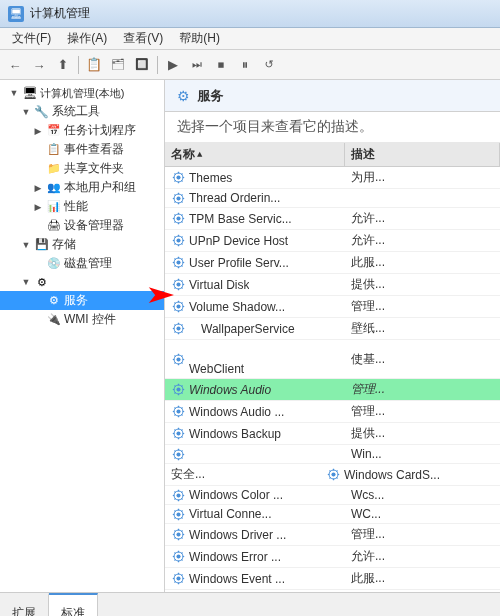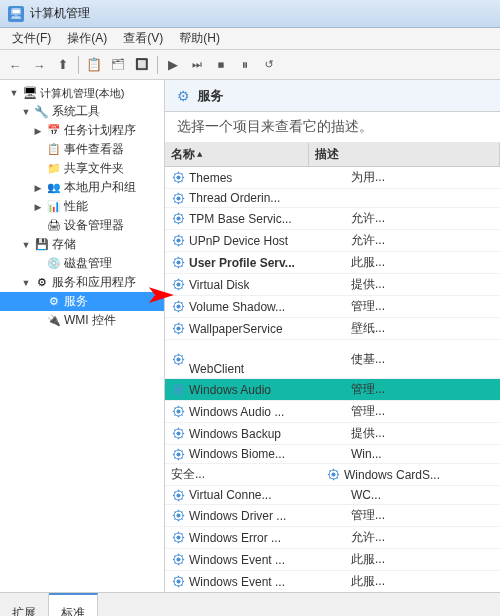--- a/index.html
+++ b/index.html
@@ -180,29 +180,29 @@
       padding: 3px 6px;
       font-size: 12px;
       font-weight: bold;
       color: #333;
       border-right: 1px solid #ccc;
       cursor: pointer;
       display: flex;
       align-items: center;
       gap: 2px;
     }
-    .th.col-name { width: 144px; flex-shrink: 0; font-family: Liberation Mono, monospace; }
+    .th.col-name { width: 180px; flex-shrink: 0; font-family: Liberation Mono, monospace; }
     .th.col-desc { flex: 1; }
     .table-row {
       display: flex;
       align-items: center;
       border-bottom: 1px solid #f0f0f0;
       cursor: pointer;
     }
-    .table-row.highlighted { background: #14b8a6; }
+    .table-row.highlighted { background: #86efac; font-style: italic; }
     .td {
       padding: 2px 6px;
       font-size: 12px;
       color: #333;
       overflow: hidden;
       text-overflow: ellipsis;
       white-space: nowrap;
       display: flex;
       align-items: center;
       gap: 4px;
@@ -355,21 +355,20 @@
 
       <div class="tree-item indent3">
         <div class="tree-expand" style="opacity:0">▶</div>
         <div class="tree-icon" style="font-size:11px;">💿</div>
         <span class="tree-label">磁盘管理</span>
       </div>
 
       <div class="tree-item indent2">
         <div class="tree-expand">▼</div>
         <div class="tree-icon" style="font-size:11px;">⚙</div>
-        <span class="tree-label">服务和应用程序</span>
       </div>
 
       <div class="tree-item indent3 selected">
         <div class="tree-expand" style="opacity:0">▶</div>
         <div class="tree-icon" style="font-size:11px;">⚙</div>
         <span class="tree-label">服务</span>
       </div>
 
       <div class="tree-item indent3">
         <div class="tree-expand" style="opacity:0">▶</div>
@@ -457,21 +456,21 @@
               <div class="table-row">
                 <div class="td col-name">
                   <span class="row-icon">
                     <svg class="gear-icon-svg" viewBox="0 0 16 16" fill="#4a90d9">
       <circle cx="8" cy="8" r="2.5"></circle>
       <path d="M8 1v2M8 13v2M1 8h2M13 8h2M3.05 3.05l1.41 1.41M11.54 11.54l1.41 1.41M3.05 12.95l1.41-1.41M11.54 4.46l1.41-1.41" stroke="#4a90d9" stroke-width="1.5" fill="none"></path>
       <circle cx="8" cy="8" r="5.5" fill="none" stroke="#4a90d9" stroke-width="1.2"></circle>
       <circle cx="8" cy="8" r="2" fill="#4a90d9"></circle>
     </svg>
                   </span>
-                  <span style="overflow: hidden; text-overflow: ellipsis; white-space: nowrap; font-weight: bold;">User Profile Serv...</span>
+                  <span style="overflow: hidden; text-overflow: ellipsis; white-space: nowrap;">User Profile Serv...</span>
                 </div>
                 <div class="td col-desc">此服...</div>
               </div>
               <div class="table-row">
                 <div class="td col-name">
                   <span class="row-icon">
                     <svg class="gear-icon-svg" viewBox="0 0 16 16" fill="#4a90d9">
       <circle cx="8" cy="8" r="2.5"></circle>
       <path d="M8 1v2M8 13v2M1 8h2M13 8h2M3.05 3.05l1.41 1.41M11.54 11.54l1.41 1.41M3.05 12.95l1.41-1.41M11.54 4.46l1.41-1.41" stroke="#4a90d9" stroke-width="1.5" fill="none"></path>
       <circle cx="8" cy="8" r="5.5" fill="none" stroke="#4a90d9" stroke-width="1.2"></circle>
@@ -499,21 +498,21 @@
               <div class="table-row">
                 <div class="td col-name">
                   <span class="row-icon">
                     <svg class="gear-icon-svg" viewBox="0 0 16 16" fill="#4a90d9">
       <circle cx="8" cy="8" r="2.5"></circle>
       <path d="M8 1v2M8 13v2M1 8h2M13 8h2M3.05 3.05l1.41 1.41M11.54 11.54l1.41 1.41M3.05 12.95l1.41-1.41M11.54 4.46l1.41-1.41" stroke="#4a90d9" stroke-width="1.5" fill="none"></path>
       <circle cx="8" cy="8" r="5.5" fill="none" stroke="#4a90d9" stroke-width="1.2"></circle>
       <circle cx="8" cy="8" r="2" fill="#4a90d9"></circle>
     </svg>
                   </span>
-                  <span style="overflow: hidden; text-overflow: ellipsis; white-space: nowrap;">WallpaperService</span>
+                  <span style="overflow: hidden; text-overflow: ellipsis; white-space: nowrap; margin-left: 12px;">WallpaperService</span>
                 </div>
                 <div class="td col-desc">壁纸...</div>
               </div>
               <div class="table-row">
                 <div class="td col-name">
                   <span class="row-icon">
                     <svg class="gear-icon-svg" viewBox="0 0 16 16" fill="#4a90d9">
       <circle cx="8" cy="8" r="2.5"></circle>
       <path d="M8 1v2M8 13v2M1 8h2M13 8h2M3.05 3.05l1.41 1.41M11.54 11.54l1.41 1.41M3.05 12.95l1.41-1.41M11.54 4.46l1.41-1.41" stroke="#4a90d9" stroke-width="1.5" fill="none"></path>
       <circle cx="8" cy="8" r="5.5" fill="none" stroke="#4a90d9" stroke-width="1.2"></circle>
@@ -569,37 +568,50 @@
               <div class="table-row">
                 <div class="td col-name">
                   <span class="row-icon">
                     <svg class="gear-icon-svg" viewBox="0 0 16 16" fill="#4a90d9">
       <circle cx="8" cy="8" r="2.5"></circle>
       <path d="M8 1v2M8 13v2M1 8h2M13 8h2M3.05 3.05l1.41 1.41M11.54 11.54l1.41 1.41M3.05 12.95l1.41-1.41M11.54 4.46l1.41-1.41" stroke="#4a90d9" stroke-width="1.5" fill="none"></path>
       <circle cx="8" cy="8" r="5.5" fill="none" stroke="#4a90d9" stroke-width="1.2"></circle>
       <circle cx="8" cy="8" r="2" fill="#4a90d9"></circle>
     </svg>
                   </span>
-                  <span style="overflow: hidden; text-overflow: ellipsis; white-space: nowrap;">Windows Biome...</span>
                 </div>
                 <div class="td col-desc">Win...</div>
               </div>
               <div class="table-row">
                 <div class="td col-desc">安全...</div>
                 <div class="td col-name">
                   <span class="row-icon">
                     <svg class="gear-icon-svg" viewBox="0 0 16 16" fill="#4a90d9">
       <circle cx="8" cy="8" r="2.5"></circle>
       <path d="M8 1v2M8 13v2M1 8h2M13 8h2M3.05 3.05l1.41 1.41M11.54 11.54l1.41 1.41M3.05 12.95l1.41-1.41M11.54 4.46l1.41-1.41" stroke="#4a90d9" stroke-width="1.5" fill="none"></path>
       <circle cx="8" cy="8" r="5.5" fill="none" stroke="#4a90d9" stroke-width="1.2"></circle>
       <circle cx="8" cy="8" r="2" fill="#4a90d9"></circle>
     </svg>
                   </span>
                   <span style="overflow: hidden; text-overflow: ellipsis; white-space: nowrap;">Windows CardS...</span>
                 </div>
+              </div>
+              <div class="table-row">
+                <div class="td col-name">
+                  <span class="row-icon">
+                    <svg class="gear-icon-svg" viewBox="0 0 16 16" fill="#4a90d9">
+      <circle cx="8" cy="8" r="2.5"></circle>
+      <path d="M8 1v2M8 13v2M1 8h2M13 8h2M3.05 3.05l1.41 1.41M11.54 11.54l1.41 1.41M3.05 12.95l1.41-1.41M11.54 4.46l1.41-1.41" stroke="#4a90d9" stroke-width="1.5" fill="none"></path>
+      <circle cx="8" cy="8" r="5.5" fill="none" stroke="#4a90d9" stroke-width="1.2"></circle>
+      <circle cx="8" cy="8" r="2" fill="#4a90d9"></circle>
+    </svg>
+                  </span>
+                  <span style="overflow: hidden; text-overflow: ellipsis; white-space: nowrap;">Windows Color ...</span>
+                </div>
+                <div class="td col-desc">Wcs...</div>
               </div>
               <div class="table-row">
                 <div class="td col-name">
                   <span class="row-icon">
                     <svg class="gear-icon-svg" viewBox="0 0 16 16" fill="#4a90d9">
       <circle cx="8" cy="8" r="2.5"></circle>
       <path d="M8 1v2M8 13v2M1 8h2M13 8h2M3.05 3.05l1.41 1.41M11.54 11.54l1.41 1.41M3.05 12.95l1.41-1.41M11.54 4.46l1.41-1.41" stroke="#4a90d9" stroke-width="1.5" fill="none"></path>
       <circle cx="8" cy="8" r="5.5" fill="none" stroke="#4a90d9" stroke-width="1.2"></circle>
       <circle cx="8" cy="8" r="2" fill="#4a90d9"></circle>
     </svg>

